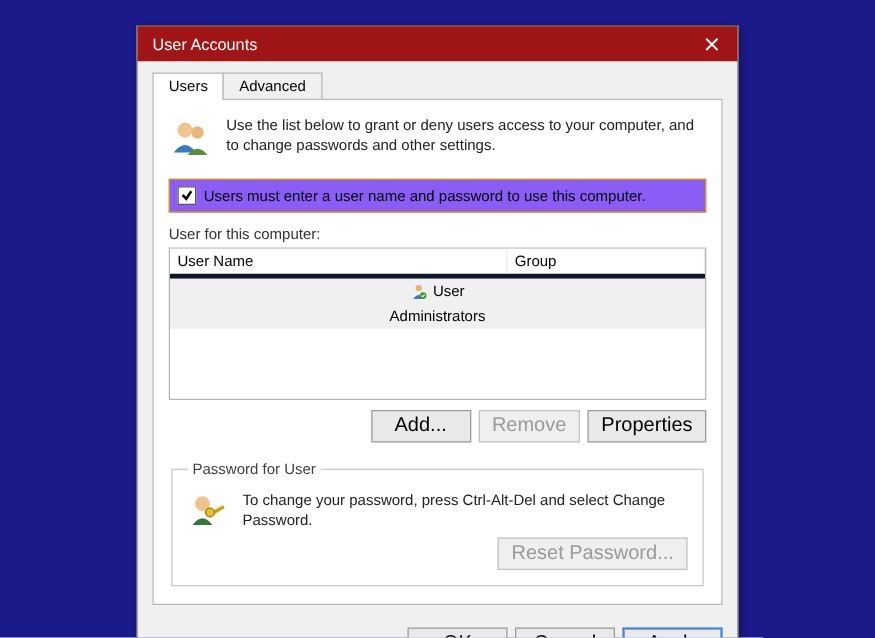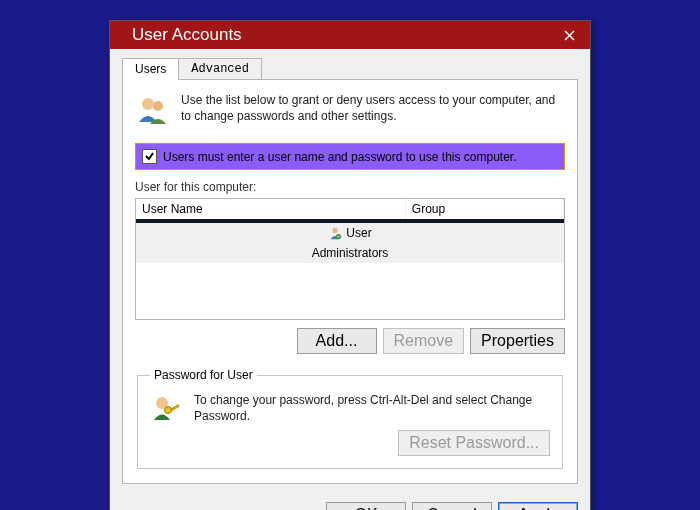--- a/index.html
+++ b/index.html
@@ -1,26 +1,26 @@
 <!DOCTYPE html>
 <html><head>
 <meta charset="utf-8">
 <style>
   html,body{margin:0;padding:0;height:100%;font-family:"Segoe UI",Tahoma,sans-serif;font-size:12px;color:#000;}
   body{background:#1a1a8a;display:flex;align-items:flex-start;justify-content:center;}
   .window{width:480px;margin-top:20px;background:#f0f0f0;border:1px solid #555;box-shadow:2px 2px 6px rgba(0,0,0,0.4);}
   .titlebar{background:#a01515;color:#fff;display:flex;align-items:center;height:28px;}
-  .titlebar .title{flex:1;padding-left:22px;font-size:17px;}
+  .titlebar .title{flex:1;padding-left:12px;font-size:13px;}
   .titlebar .close{width:42px;height:28px;display:flex;align-items:center;justify-content:center;}
   .titlebar .close svg{stroke:#fff;stroke-width:1.5;}
   .client{padding:8px 12px 10px 12px;}
   .tabs{display:flex;position:relative;top:1px;z-index:2;}
   .tab{padding:3px 12px;border:1px solid #b5b5b5;background:#fff;border-bottom:none;font-size:12px;}
   .tab.inactive{background:#f0f0f0;border-bottom:1px solid #b5b5b5;}
-  .tab + .tab{margin-left:-1px;font-family:Liberation Mono, monospace;}
+  .tab + .tab{margin-left:-1px;}
   .panel{border:1px solid #b5b5b5;background:#fff;padding:10px 12px 14px 12px;}
   .intro{display:flex;gap:10px;padding:2px 0 10px 0;}
   .intro .icon{width:36px;flex:none;}
   .intro .text{font-size:12px;color:#222;line-height:1.35;}
   .highlight{background:#8b5cf6;border:1px solid #d69a00;padding:5px 6px;display:flex;align-items:center;gap:6px;margin:2px 0 10px 0;}
   .chk{width:13px;height:13px;border:1px solid #555;background:#fff;display:inline-flex;align-items:center;justify-content:center;}
   .chk svg{stroke:#000;stroke-width:2;fill:none;}
   .highlight label{font-size:12px;}
   .list-label{font-size:12px;margin-bottom:4px;color:#333;}
   .listview{border:1px solid #b5b5b5;background:#fff;height:120px;}
@@ -30,21 +30,21 @@
   .col-group{flex:1;}
   .lv-row{display:flex;align-items:center;background:#f0f0f0;flex-direction:column;}
   .lv-row .cell{padding:3px 6px;font-size:12px;}
   .lv-row .col-user{display:flex;align-items:center;gap:4px;}
   .row-icon{width:14px;height:14px;flex:none;}
   .btnrow{display:flex;justify-content:flex-end;gap:6px;margin-top:8px;}
   button.win{min-width:80px;padding:3px 10px;font-size:16px;background:#e9e9e9;border:1px solid #9a9a9a;}
   button.win:disabled{color:#9a9a9a;border-color:#c0c0c0;background:#efefef;}
   button.win.primary{border:1px solid #1e64c8;box-shadow:inset 0 0 0 1px #7aa9e8;}
   fieldset.group{border:1px solid #c8c8c8;margin-top:14px;padding:10px 12px 12px 12px;}
-  fieldset.group legend{font-size:12px;padding:0 4px;color:#000000;}
+  fieldset.group legend{font-size:12px;padding:0 4px;color:#404040;}
   .pwbox{display:flex;gap:10px;align-items:flex-start;}
   .pwbox .txt{flex:1;color:#222;line-height:1.35;}
   .pwbox .btnwrap{margin-top:6px;display:flex;justify-content:flex-end;}
   .footer{display:flex;justify-content:flex-end;gap:6px;padding:8px 12px 10px 12px;}
 </style>
 </head>
 <body>
 
 <div class="window">
   <div class="titlebar">

